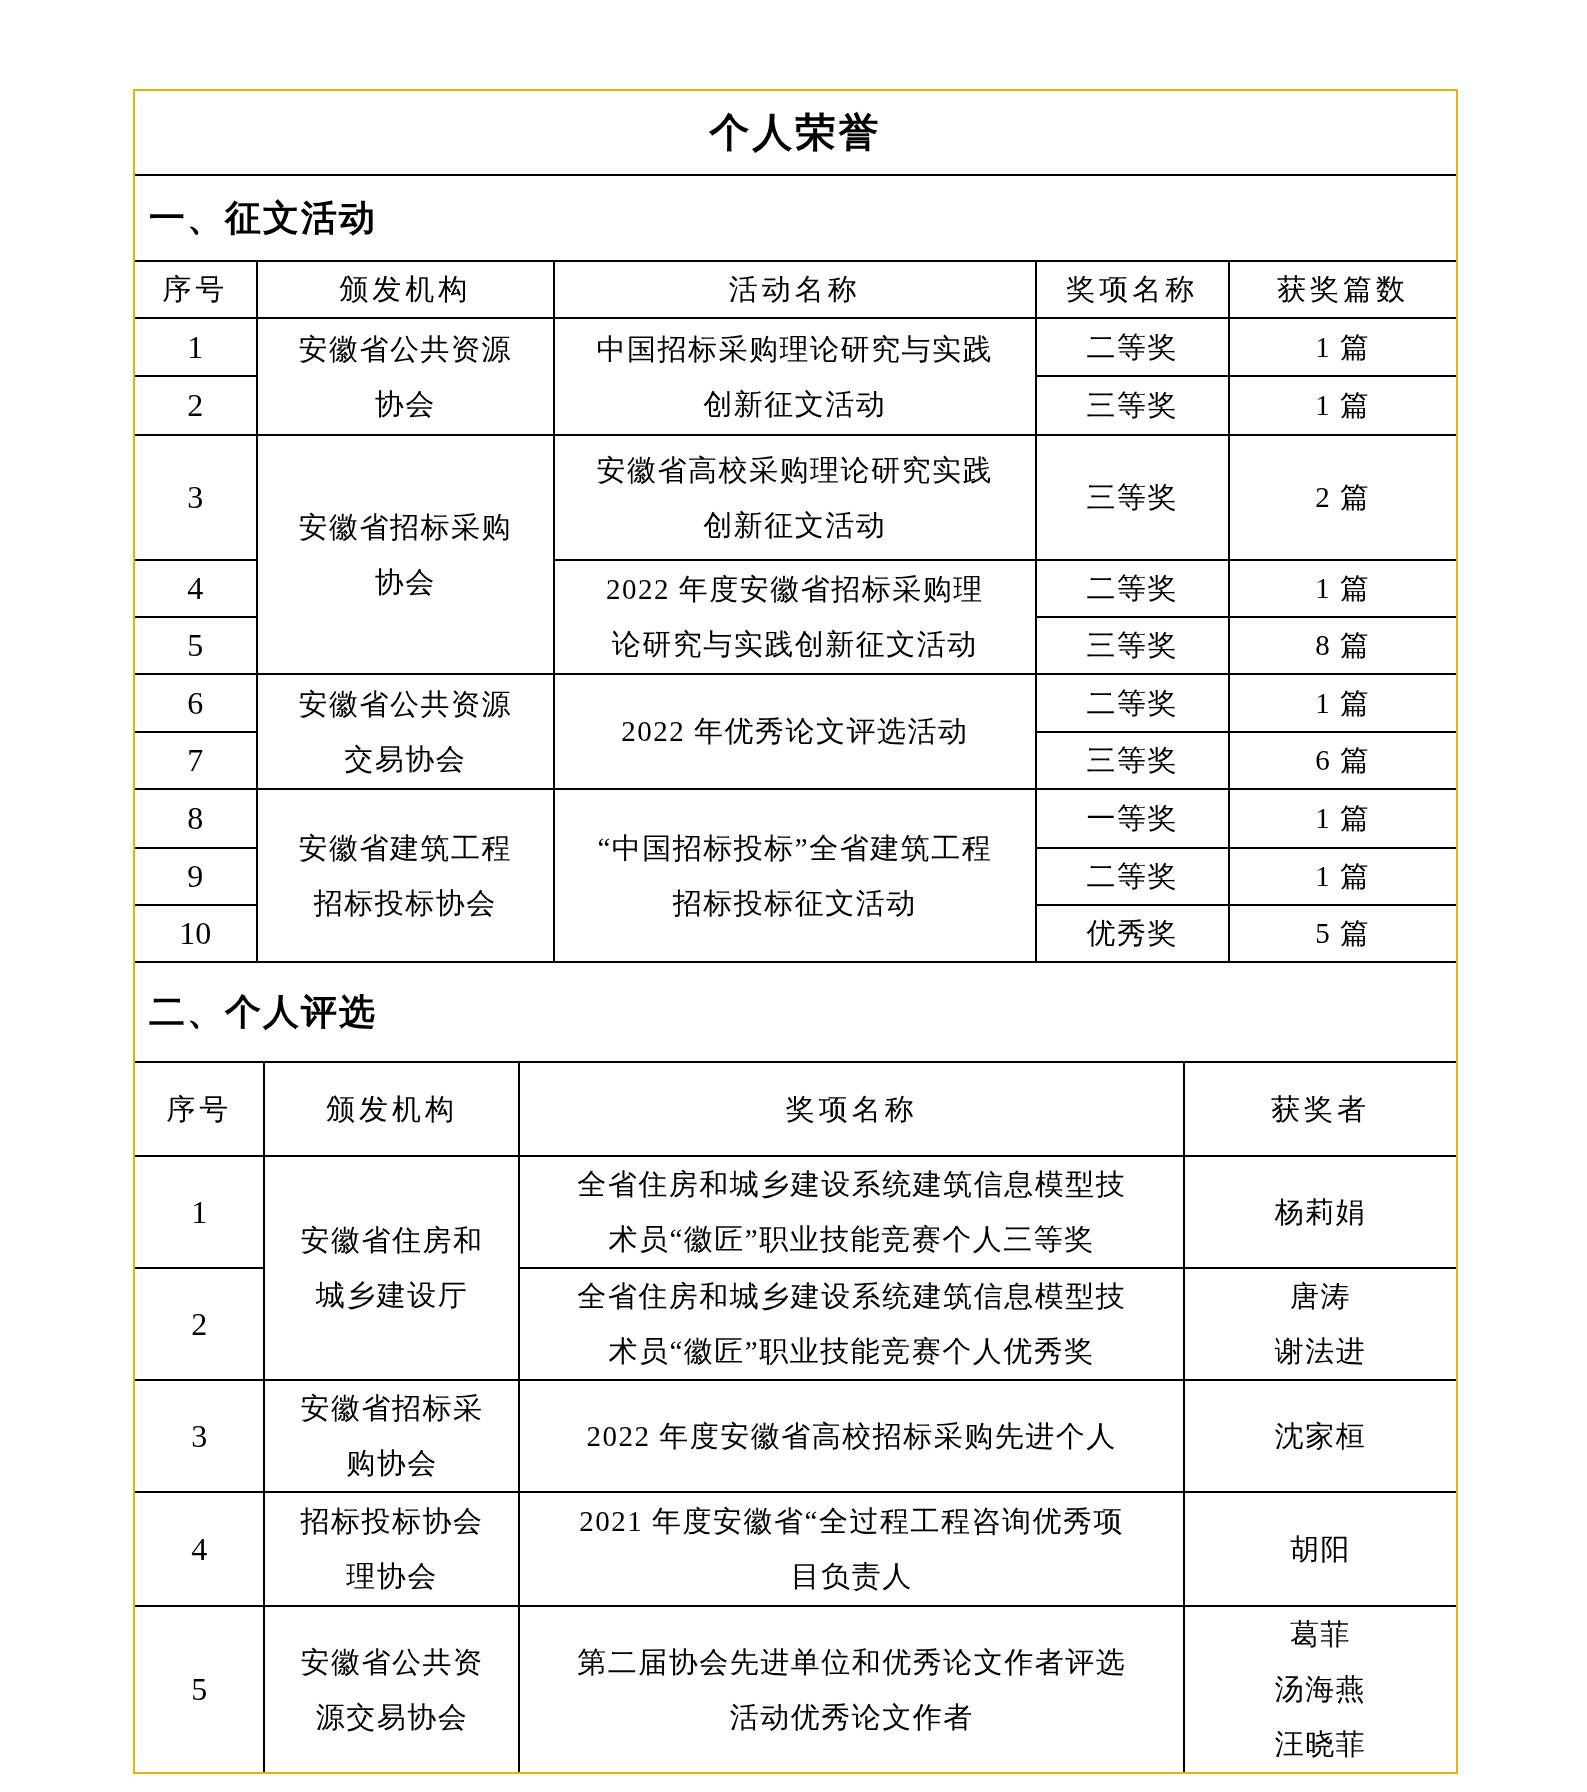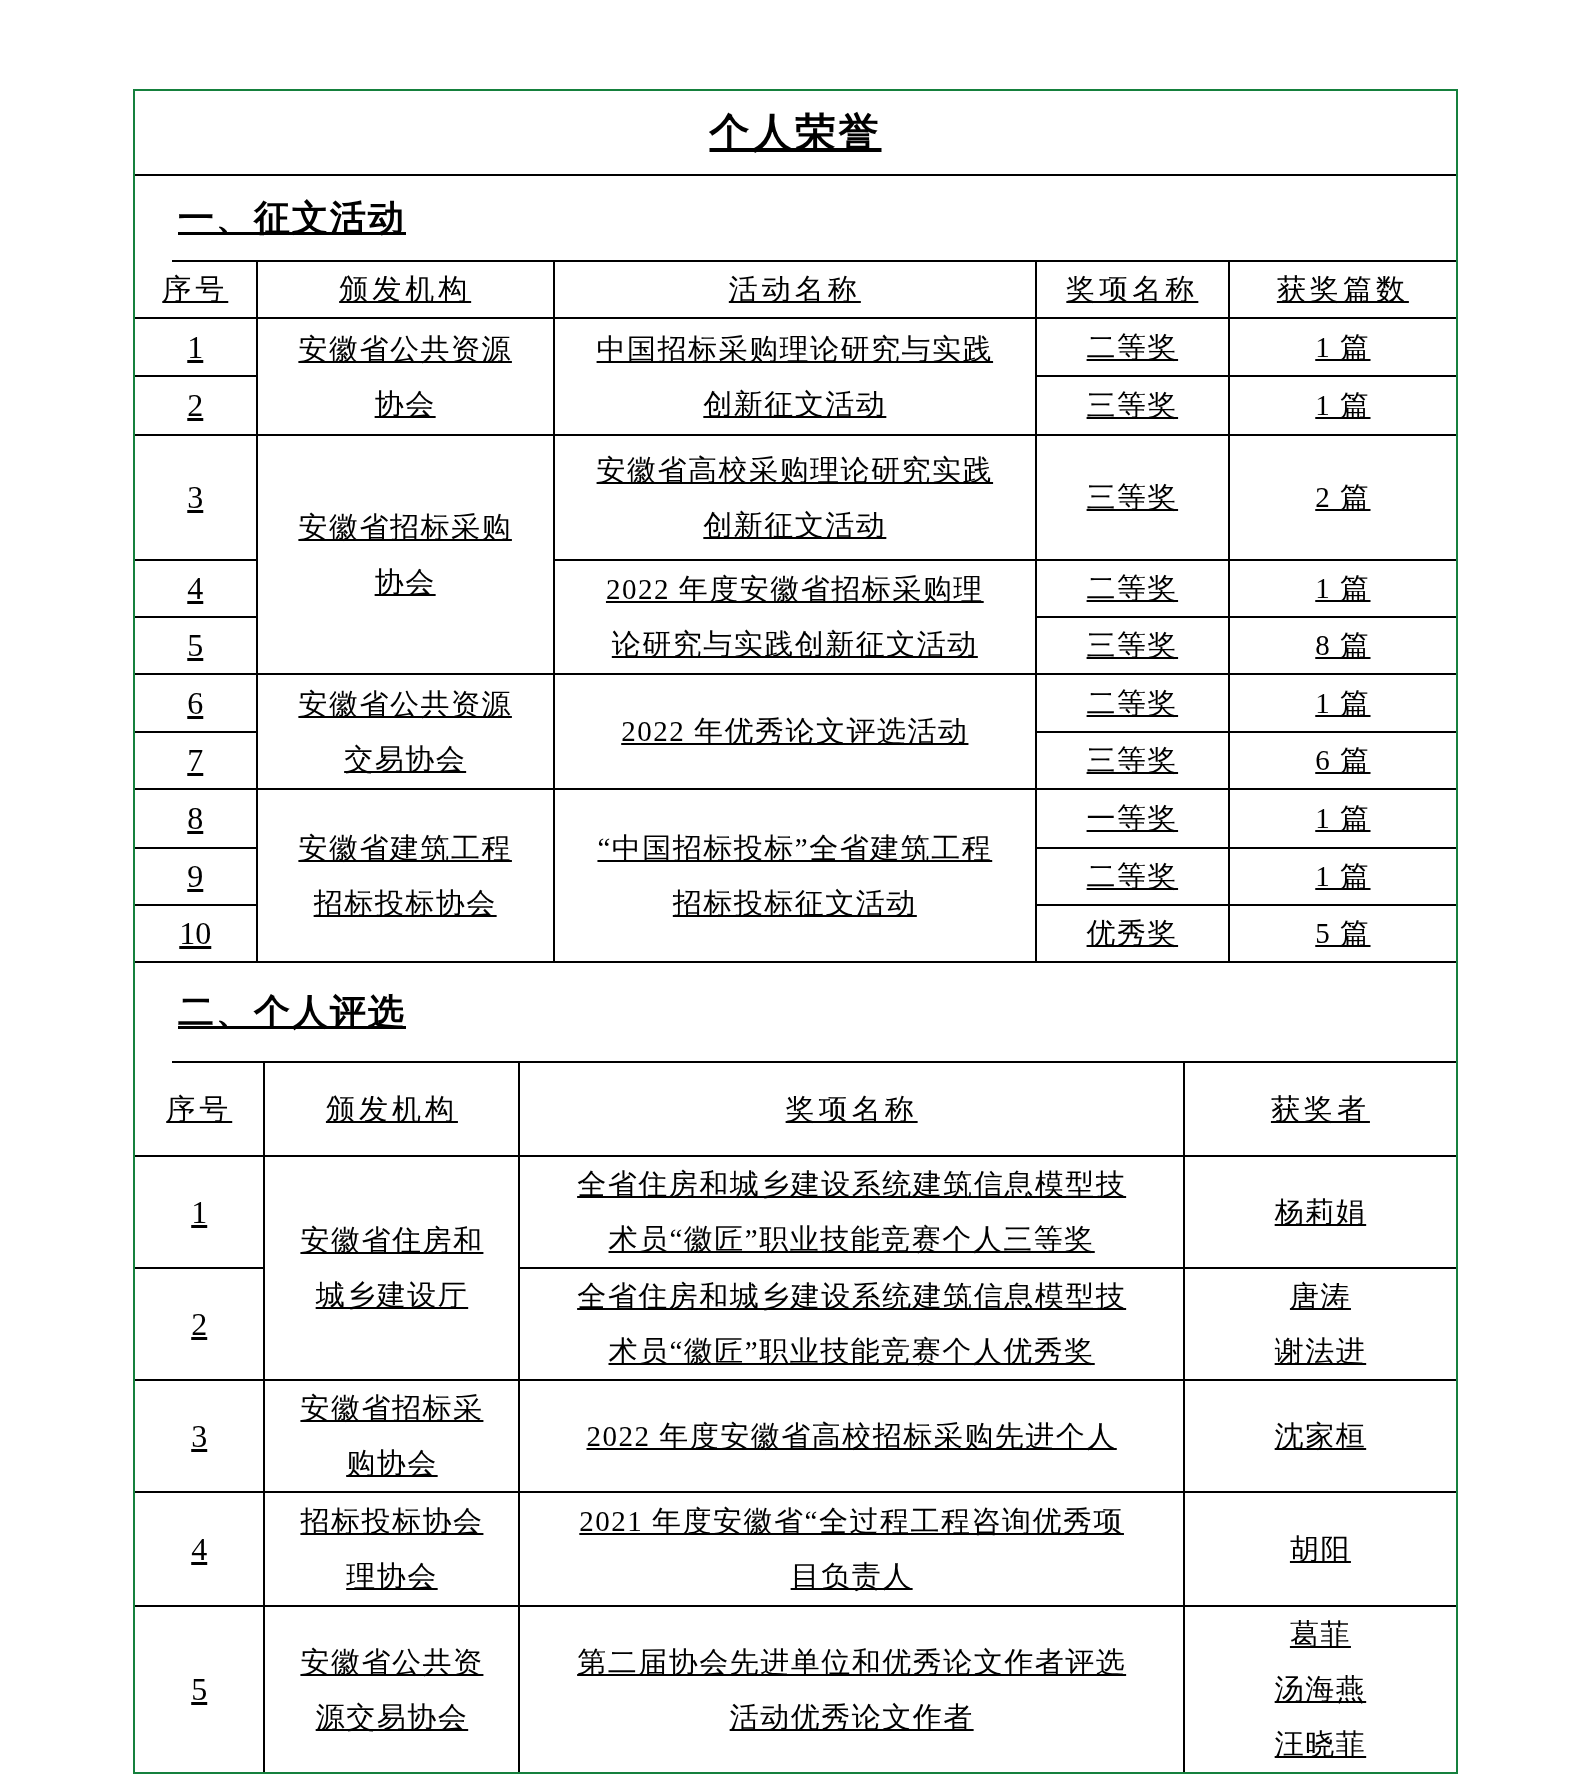--- a/index.html
+++ b/index.html
@@ -12,46 +12,44 @@
     height: 1792px;
     position: relative;
     font-family: "Liberation Serif", "DejaVu Serif", serif;
     color: #000;
   }
   .doc-frame {
     position: absolute;
     left: 133px;
     top: 89px;
     width: 1321px;
-    border: 2px solid #15803d;
+    border: 2px solid #eab308;
     box-sizing: content-box;
-    text-decoration: underline;
   }
   .title-row {
     height: 83px;
     border-bottom: 2px solid #000;
     display: flex;
     align-items: center;
     justify-content: center;
     font-family: "Liberation Sans", "DejaVu Sans", sans-serif;
     font-weight: bold;
     font-size: 40px;
     letter-spacing: 3px;
   }
   .section-row {
     border-bottom: 2px solid #000;
     display: flex;
     align-items: center;
-    padding-left: 6px;
+    padding-left: 14px;
     font-family: "Liberation Sans", "DejaVu Sans", sans-serif;
     font-weight: bold;
     font-size: 36px;
     letter-spacing: 2px;
     box-sizing: border-box;
-    margin-left: 37px;
   }
   .section-row.s1 { height: 86px; }
   .section-row.s2 { height: 100px; }
   table {
     width: 100%;
     border-collapse: collapse;
     table-layout: fixed;
   }
   td, th {
     border-right: 2px solid #000;

